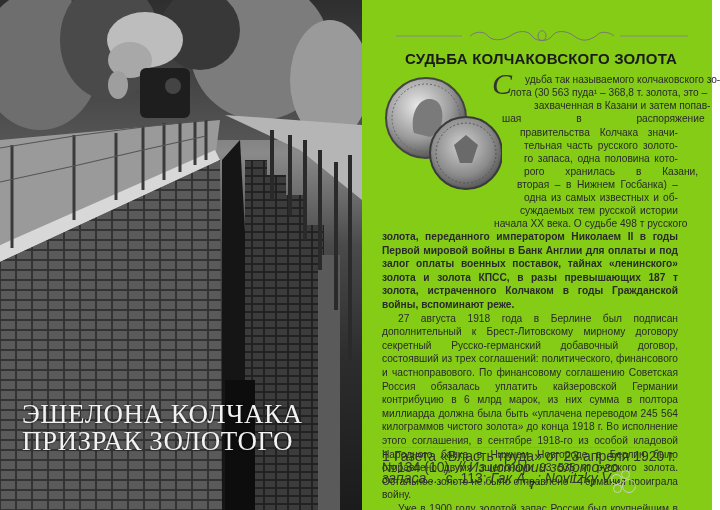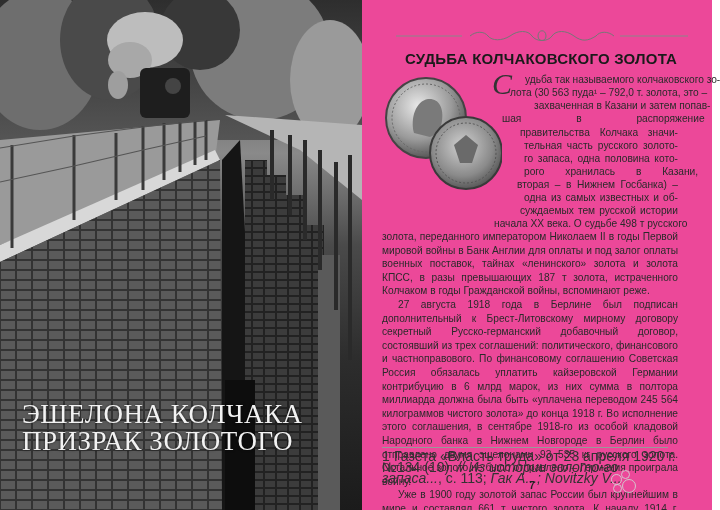--- a/index.html
+++ b/index.html
@@ -19,37 +19,37 @@
     .photo-title {
       position: absolute; left: 22px; top: 401px; width: 330px;
       font-family: "Liberation Serif", serif;
       color: #f2f2f2; font-size: 27px; line-height: 27px;
       letter-spacing: 0.5px; font-weight: normal;
       text-shadow: 0 0 3px rgba(0,0,0,0.6);
     }
     .photo-title div { white-space: nowrap; }
 
     
-    .page { position: absolute; left: 362px; top: 0; width: 350px; height: 510px; background:#ec4899; }
+    .page { position: absolute; left: 362px; top: 0; width: 350px; height: 510px; background:#84cc16; }
     .ornament { position: absolute; left: 30px; top: 28px; width: 300px; height: 16px; }
     .heading {
       position: absolute; left: 0; top: 50px; width: 358px; text-align: center;
       font-size: 15px; font-weight: bold; letter-spacing: 0.2px; color: #1a1a1a;
     }
     .coins { position: absolute; left: 22px; top: 73px; width: 118px; height: 118px; }
     .dropcap {
       position: absolute; left: 130px; top: 71px; width: 38px; height: 26px;
       font-family: "Liberation Serif", serif; font-style: italic;
       font-size: 30px; line-height: 26px; color: #333;
     }
     .body-text { font-size: 10.2px; line-height: 13.6px; color: #2a2a2a; }
     .wrap-line { position: absolute; white-space: nowrap; text-align: justify; text-align-last: justify; }
     .full-para { position: absolute; left: 20px; width: 296px; text-align: justify; }
     .full-para p { margin: 0; text-indent: 16px; }
-    .full-para p.noindent { text-indent: 0; }
+    .full-para p.noindent { text-indent: 0; font-weight: bold; }
     .rule { position: absolute; left: 20px; top: 447px; width: 286px; height: 1px; background: #999; }
     .footnote {
       position: absolute; left: 20px; top: 451px; width: 300px;
       font-size: 14px; line-height: 11px; color: #333;
     }
     .footnote .num { display: inline-block; width: 12px; }
     .footnote i { font-style: italic; }
     .page-number {
       position: absolute; left: 0; top: 480px; width: 340px; text-align: center;
       font-size: 10px; font-weight: bold; color: #222;
@@ -173,21 +173,21 @@
     <path d="M30 60 C 26 45, 32 28, 44 26 C 55 25, 60 35, 58 48 C 57 56, 52 62, 46 64 Z" fill="#7a7a7a"></path>
     <circle cx="82" cy="80" r="36" fill="url(#coinB)" stroke="#3a3a3a" stroke-width="2"></circle>
     <circle cx="82" cy="80" r="30" fill="none" stroke="#555" stroke-width="1" stroke-dasharray="2 2"></circle>
     <path d="M70 72 L82 62 L94 72 L88 90 L76 90 Z" fill="#6a6a6a"></path>
   </svg>
 
   <div class="dropcap">С</div>
 
   <div class="body-text">
     <div class="wrap-line" style="left:163px; top:73px; width:153px;">удьба так называемого колчаковского зо-</div>
-    <div class="wrap-line" style="left:148px; top:86px; width:168px;">лота (30 563 пуда¹ – 792,0 т. золота, это –</div>
+    <div class="wrap-line" style="left:148px; top:86px; width:168px;">лота (30 563 пуда¹ – 368,8 т. золота, это –</div>
     <div class="wrap-line" style="left:140px; top:99px; width:176px;margin-left:32px;">захваченная в Казани и затем попав-</div>
     <div class="wrap-line" style="left:140px; top:112px; width:176px; word-spacing:52px;">шая в распоряжение</div>
     <div class="wrap-line" style="left:158px; top:126px; width:158px;">правительства Колчака значи-</div>
     <div class="wrap-line" style="left:162px; top:139px; width:154px;">тельная часть русского золото-</div>
     <div class="wrap-line" style="left:162px; top:152px; width:154px;">го запаса, одна половина кото-</div>
     <div class="wrap-line" style="left:162px; top:165px; width:154px; word-spacing:18px;">рого хранилась в Казани,</div>
     <div class="wrap-line" style="left:155px; top:178px; width:161px;">вторая – в Нижнем Госбанка) –</div>
     <div class="wrap-line" style="left:162px; top:191px; width:154px;">одна из самых известных и об-</div>
     <div class="wrap-line" style="left:158px; top:204px; width:158px;">суждаемых тем русской истории</div>
     <div class="wrap-line" style="left:132px; top:217px; width:184px;">начала XX века. О судьбе 498 т русского</div>

